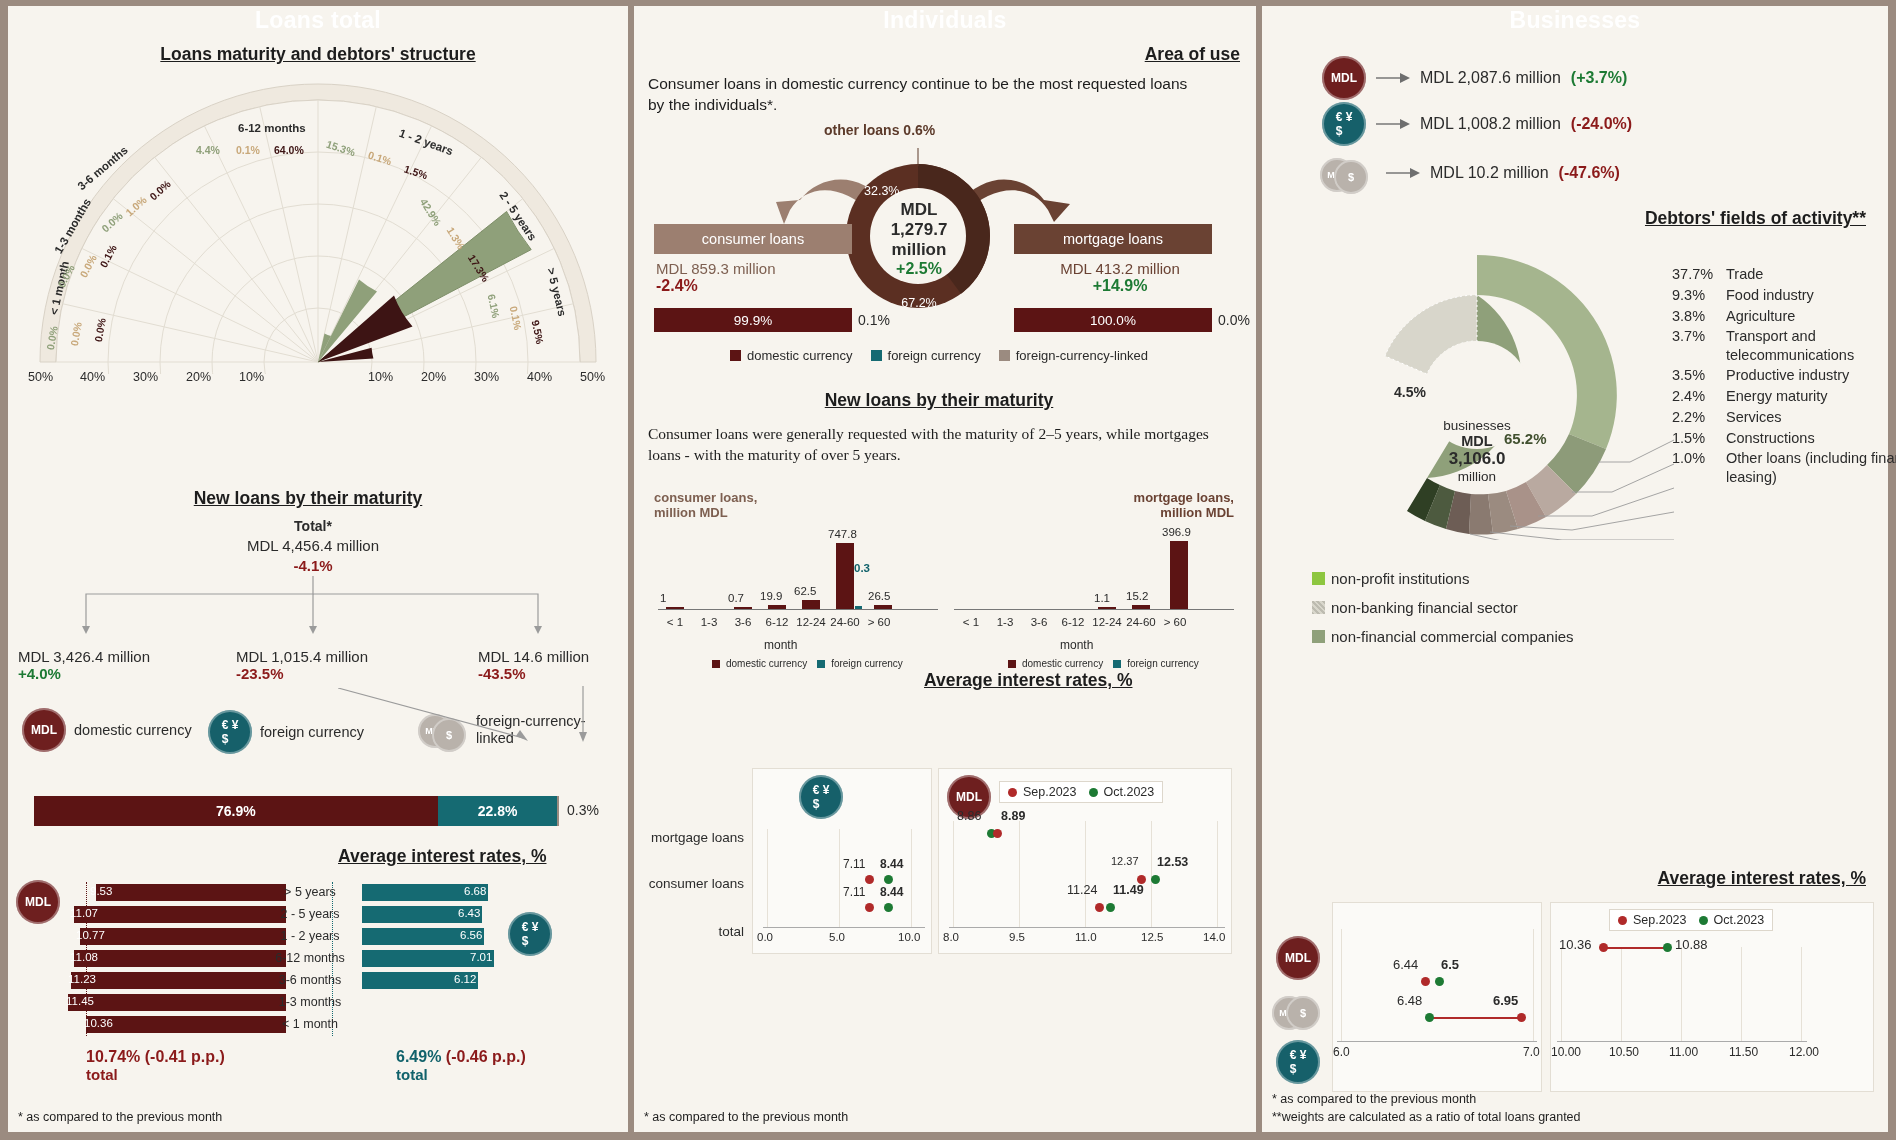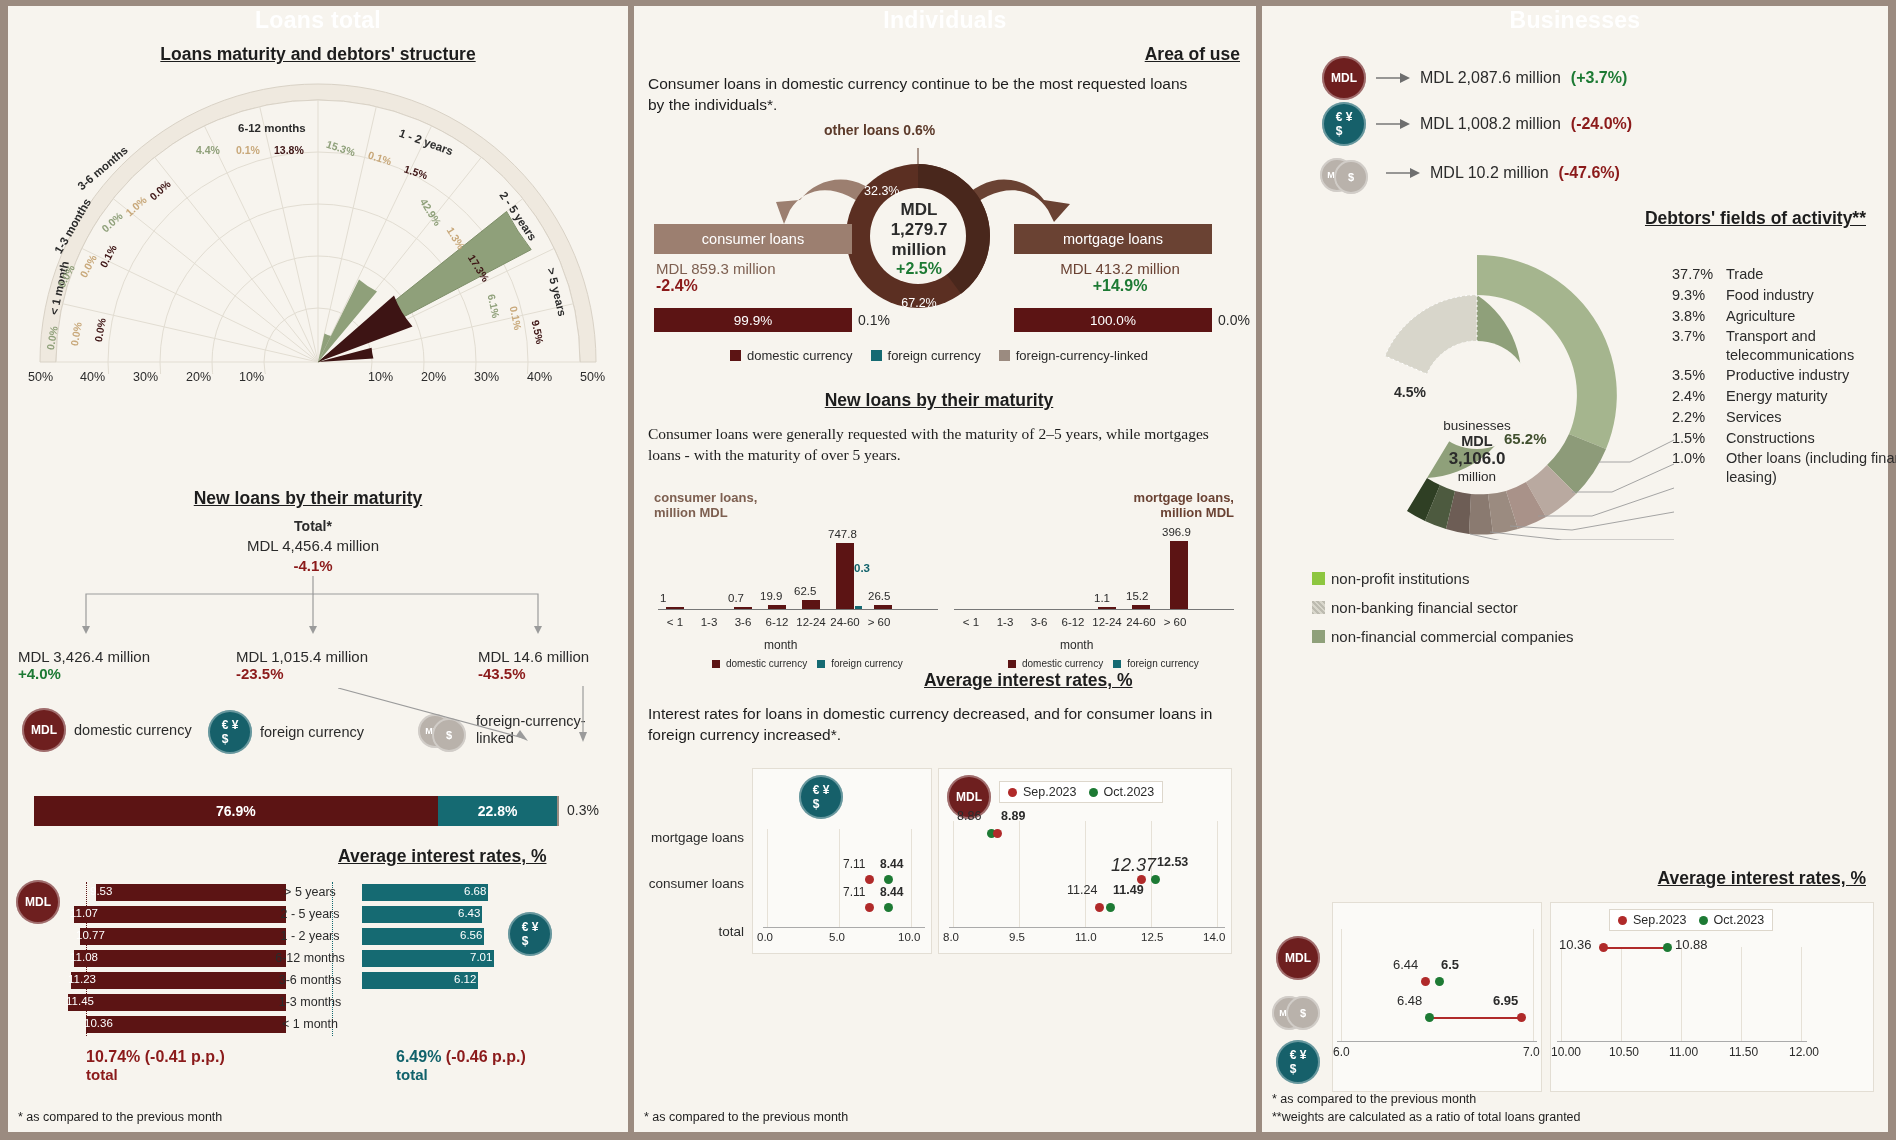--- a/index.html
+++ b/index.html
@@ -115,21 +115,21 @@
         <div class="abs" style="left:34px; top:196px; transform:rotate(-62deg); font-size:10.5px; color:#8fa07a; font-weight:bold;">0.0%</div>
         <div class="abs" style="left:56px; top:186px; transform:rotate(-62deg); font-size:10.5px; color:#c8a87a; font-weight:bold;">0.0%</div>
         <div class="abs" style="left:76px; top:176px; transform:rotate(-62deg); font-size:10.5px; color:#3d1414; font-weight:bold;">0.1%</div>
 
         <div class="abs" style="left:80px; top:142px; transform:rotate(-42deg); font-size:10.5px; color:#8fa07a; font-weight:bold;">0.0%</div>
         <div class="abs" style="left:104px; top:126px; transform:rotate(-42deg); font-size:10.5px; color:#c8a87a; font-weight:bold;">1.0%</div>
         <div class="abs" style="left:128px; top:110px; transform:rotate(-42deg); font-size:10.5px; color:#3d1414; font-weight:bold;">0.0%</div>
 
         <div class="abs" style="left:176px; top:70px; font-size:10.5px; color:#8fa07a; font-weight:bold;">4.4%</div>
         <div class="abs" style="left:216px; top:70px; font-size:10.5px; color:#c8a87a; font-weight:bold;">0.1%</div>
-        <div class="abs" style="left:254px; top:70px; font-size:10.5px; color:#3d1414; font-weight:bold;">13.8%</div>
+        <div class="abs" style="left:254px; top:70px; font-size:10.5px; color:#3d1414; font-weight:bold;">64.0%</div>
 
         <div class="abs" style="left:306px; top:68px; transform:rotate(18deg); font-size:10.5px; color:#8fa07a; font-weight:bold;">15.3%</div>
         <div class="abs" style="left:348px; top:78px; transform:rotate(18deg); font-size:10.5px; color:#c8a87a; font-weight:bold;">0.1%</div>
         <div class="abs" style="left:384px; top:92px; transform:rotate(18deg); font-size:10.5px; color:#3d1414; font-weight:bold;">1.5%</div>
 
         <div class="abs" style="left:396px; top:132px; transform:rotate(58deg); font-size:10.5px; color:#8fa07a; font-weight:bold;">42.9%</div>
         <div class="abs" style="left:424px; top:158px; transform:rotate(58deg); font-size:10.5px; color:#c8a87a; font-weight:bold;">1.3%</div>
         <div class="abs" style="left:444px; top:188px; transform:rotate(58deg); font-size:10.5px; color:#3d1414; font-weight:bold;">17.3%</div>
 
         <div class="abs" style="left:462px; top:226px; transform:rotate(78deg); font-size:10.5px; color:#8fa07a; font-weight:bold;">6.1%</div>
@@ -456,21 +456,20 @@
             <span>domestic currency</span>
           </div>
           <div class="legend-row" style="font-size:10px;">
             <span class="sq" style="width:8px;height:8px;background:#156a72;"></span>
             <span>foreign currency</span>
           </div>
         </div>
       </div>
 
       <div class="abs h-under" style="top:630px; left:290px;">Average interest rates, %</div>
-      <div class="abs para" style="top:664px; left:14px; width:570px;">Interest rates for loans in domestic currency decreased, and for consumer loans in foreign currency increased*.</div>
 
       <div class="abs" style="top:790px; left:14px; width:96px; text-align:right; font-size:13.5px;">
         <span>mortgage loans</span>
       </div>
       <div class="abs" style="top:836px; left:14px; width:96px; text-align:right; font-size:13.5px;">
         <span>consumer loans</span>
       </div>
       <div class="abs" style="top:884px; left:14px; width:96px; text-align:right; font-size:13.5px;">
         <span>total</span>
       </div>
@@ -522,21 +521,21 @@
         <div class="abs" style="left:278px; top:52px; width:1px; height:106px; background:#e6e1d7;"></div>
         <div class="abs" style="left:10px; top:158px; width:276px; height:1px; background:#aaa;"></div>
 
         <div class="abs" style="left:48px; top:60px; width:9px; height:9px; border-radius:50%; background:#1d7a34;"></div>
         <div class="abs" style="left:54px; top:60px; width:9px; height:9px; border-radius:50%; background:#b02a2a;"></div>
         <div class="abs" style="left:18px; top:40px; font-size:12.5px;">8.86</div>
         <div class="abs" style="left:62px; top:40px; font-size:12.5px; font-weight:bold;">8.89</div>
 
         <div class="abs" style="left:198px; top:106px; width:9px; height:9px; border-radius:50%; background:#b02a2a;"></div>
         <div class="abs" style="left:212px; top:106px; width:9px; height:9px; border-radius:50%; background:#1d7a34;"></div>
-        <div class="abs" style="left:172px; top:86px; font-size:18px;font-style:italic;">12.37</div>
+        <div class="abs" style="left:172px; top:86px; font-size:11px;">12.37</div>
         <div class="abs" style="left:218px; top:86px; font-size:12.5px; font-weight:bold;">12.53</div>
 
         <div class="abs" style="left:156px; top:134px; width:9px; height:9px; border-radius:50%; background:#b02a2a;"></div>
         <div class="abs" style="left:167px; top:134px; width:9px; height:9px; border-radius:50%; background:#1d7a34;"></div>
         <div class="abs" style="left:128px; top:114px; font-size:12.5px;">11.24</div>
         <div class="abs" style="left:174px; top:114px; font-size:12.5px; font-weight:bold;">11.49</div>
 
         <div class="abs" style="left:4px;   top:162px; font-size:11.5px;">8.0</div>
         <div class="abs" style="left:70px;  top:162px; font-size:11.5px;">9.5</div>
         <div class="abs" style="left:136px; top:162px; font-size:11.5px;">11.0</div>

